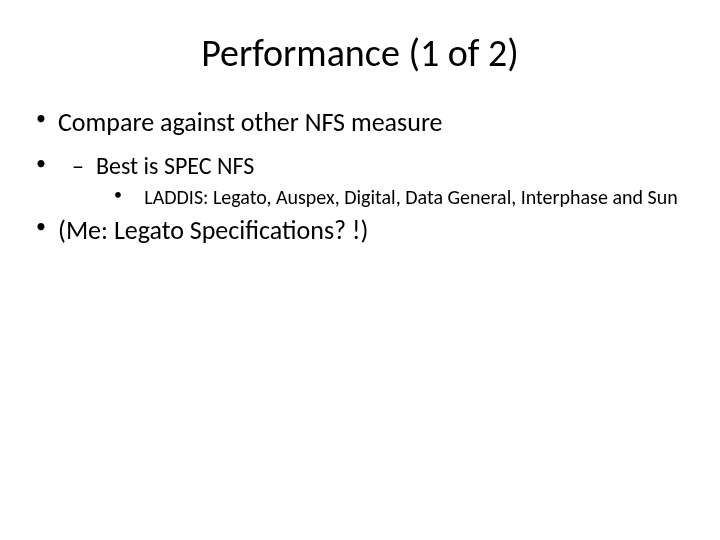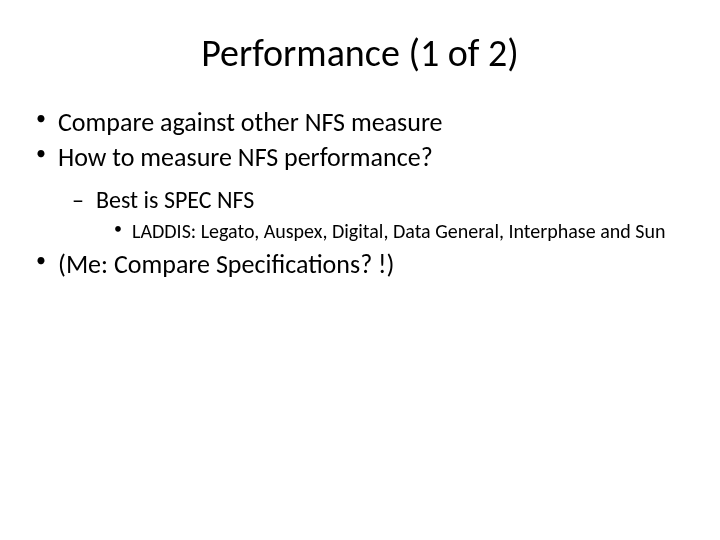--- a/index.html
+++ b/index.html
@@ -66,49 +66,49 @@
   
   .lvl3 {
     margin-top: 4px;
   }
   .lvl3 > li {
     font-size: 20px;
     padding-left: 24px;
     margin-left: 12px;
     margin-bottom: 4px;
     line-height: 1.25;
+    text-align: center;
   }
   .lvl3 > li::before {
     content: "•";
     position: absolute;
     left: 6px;
     top: 0;
     font-size: 16px;
   }
 </style>
 </head>
 <body>
 
 <div class="slide">
   <div class="title">Performance (1 of 2)</div>
 
   <ul class="lvl1">
     <li>
       <span>Compare against other NFS measure</span>
     </li>
     <li>
-      <span>How to measure NFS performance?</span>
       <ul class="lvl2">
         <li>
           <span>Best is SPEC NFS</span>
           <ul class="lvl3">
             <li>
               <span>LADDIS: Legato, Auspex, Digital, Data General, Interphase and Sun</span>
             </li>
           </ul>
         </li>
       </ul>
     </li>
     <li>
-      <span>(Me: Compare Specifications? !)</span>
+      <span>(Me: Legato Specifications? !)</span>
     </li>
   </ul>
 </div>
 
 </body></html>

